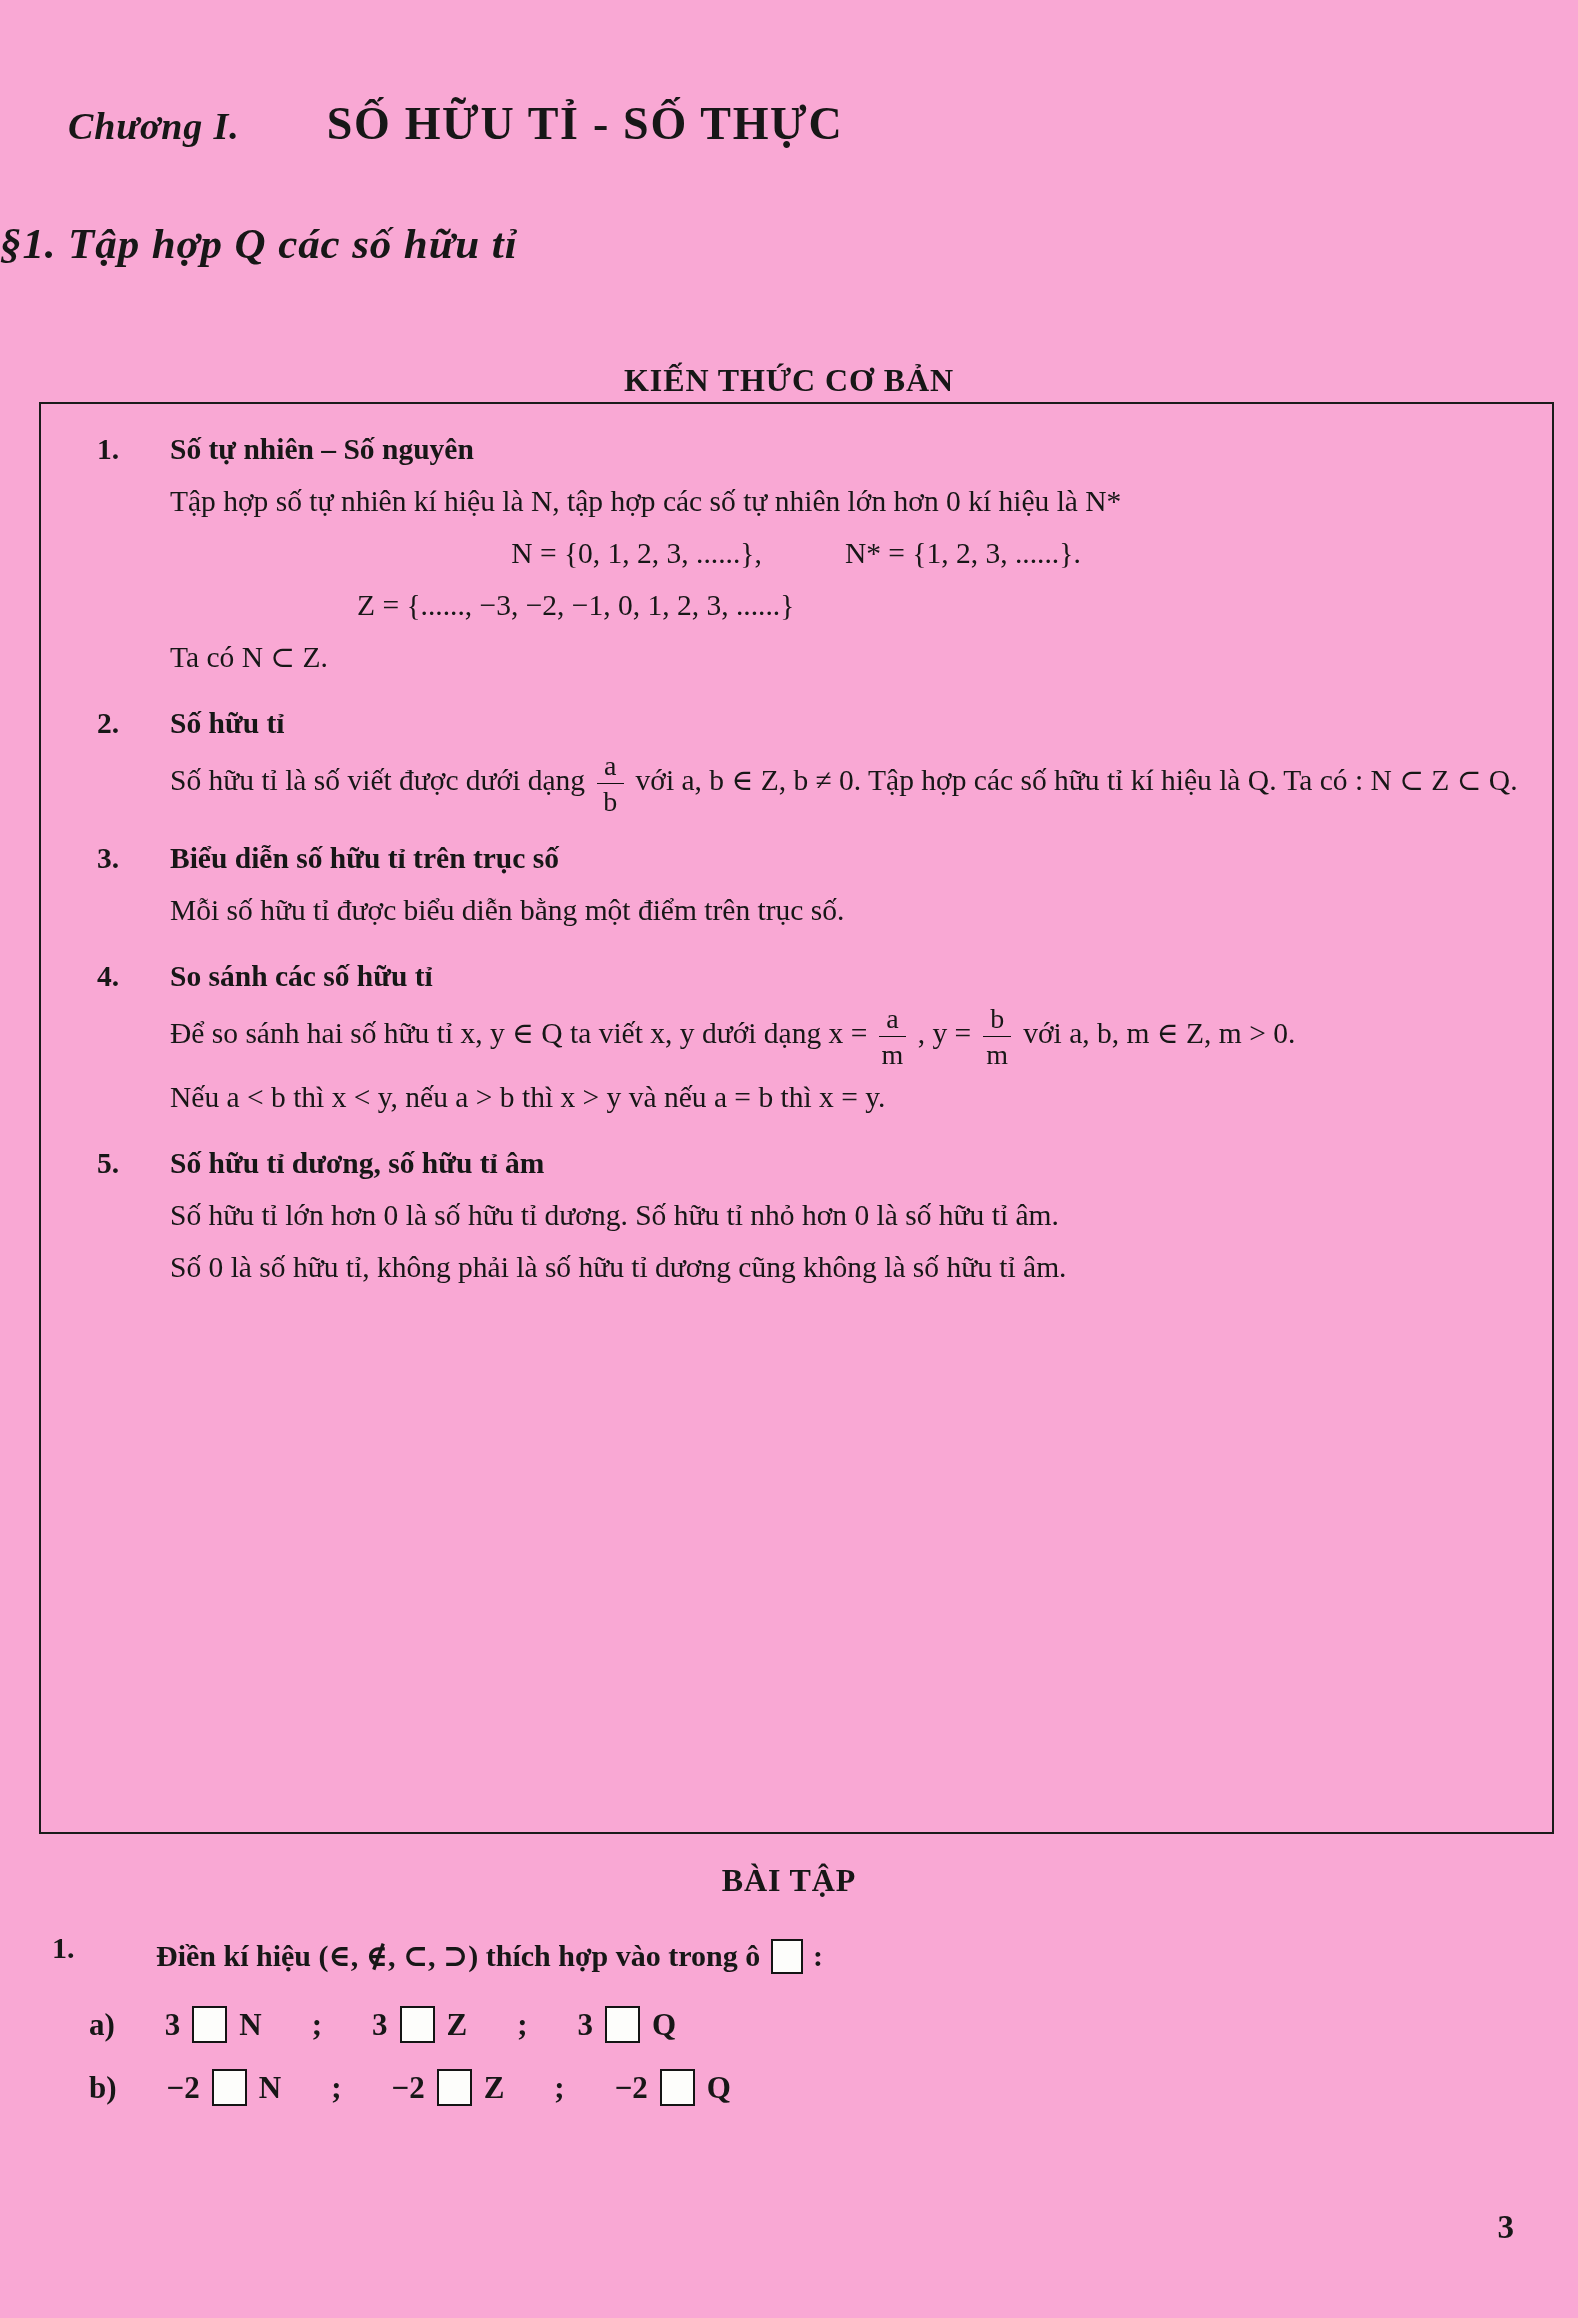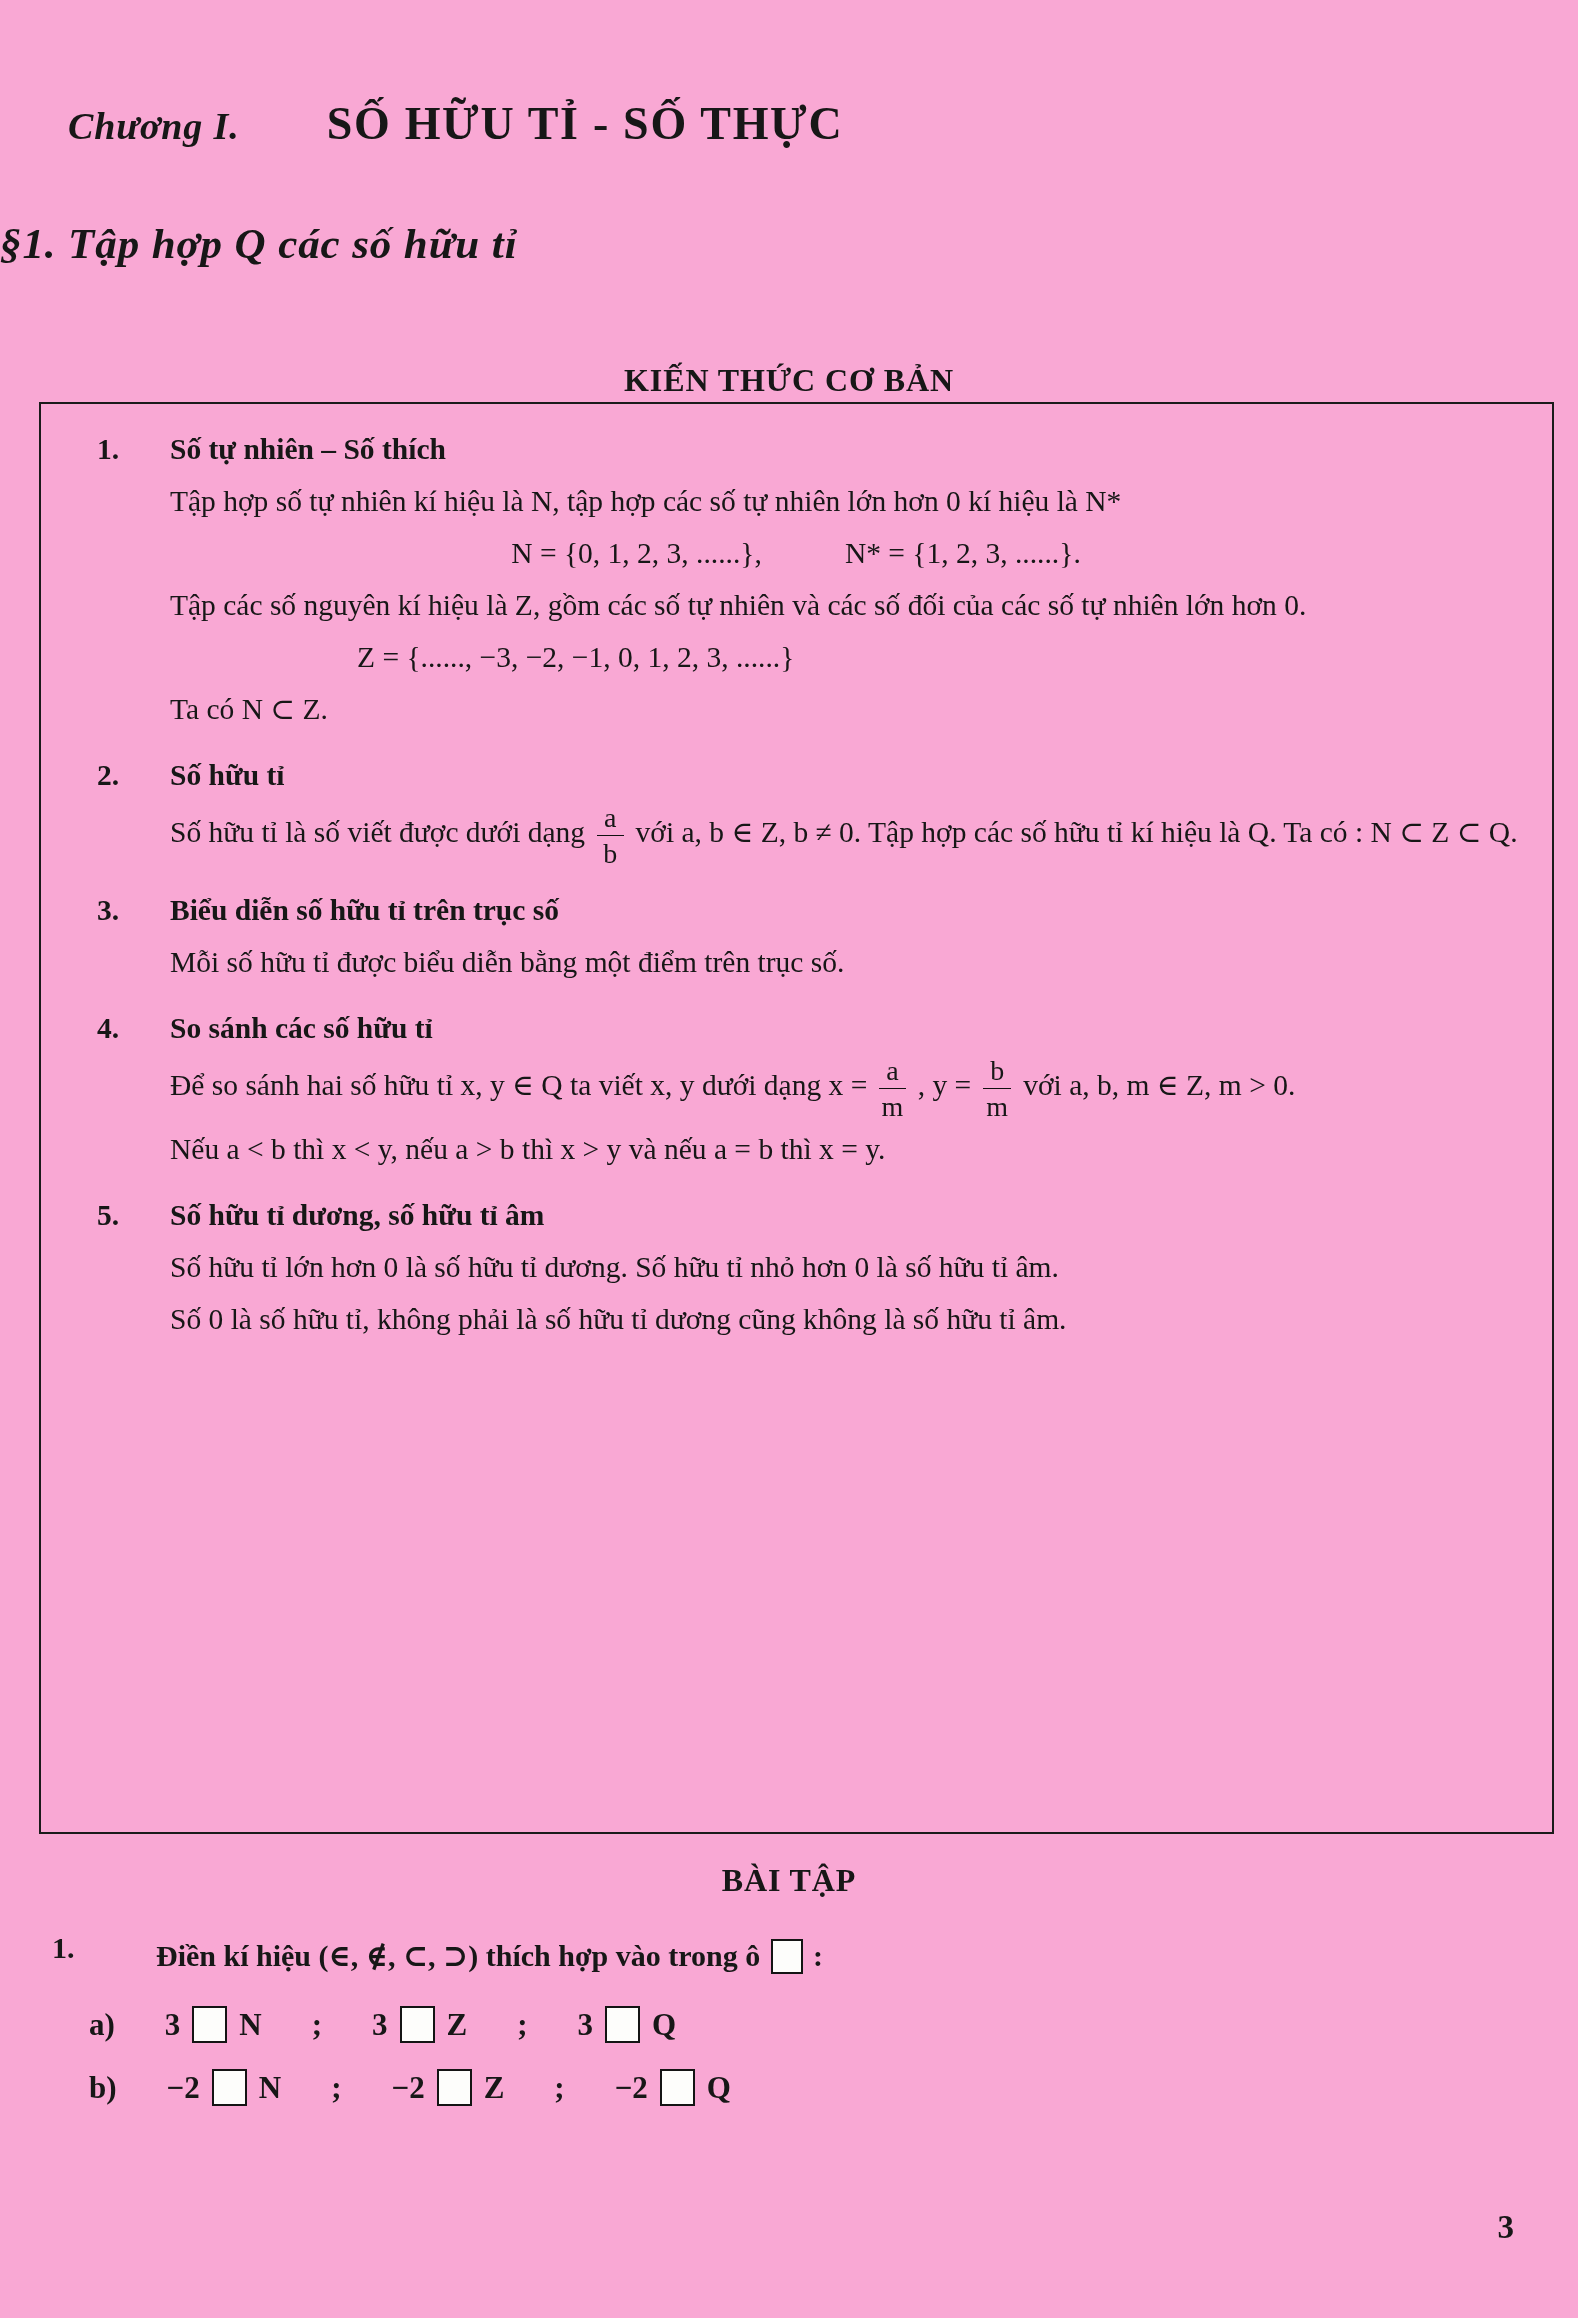--- a/index.html
+++ b/index.html
@@ -77,27 +77,26 @@
   </div>
 
   <div class="section-title">§1. Tập hợp Q các số hữu tỉ</div>
 
   <div class="kheading">KIẾN THỨC CƠ BẢN</div>
 
   <div class="kbox">
 
     <div class="item">
       <span class="item-num">1.</span>
-      <div class="item-title">Số tự nhiên – Số thích</div>
+      <div class="item-title">Số tự nhiên – Số nguyên</div>
       <p class="para">Tập hợp số tự nhiên kí hiệu là N, tập hợp các số tự nhiên lớn hơn 0 kí hiệu là N*</p>
       <div class="formula-center">
         <span>N = {0, 1, 2, 3, ......},</span>
         <span>N* = {1, 2, 3, ......}.</span>
       </div>
-      <p class="para">Tập các số nguyên kí hiệu là Z, gồm các số tự nhiên và các số đối của các số tự nhiên lớn hơn 0.</p>
       <div class="formula-left">Z = {......, −3, −2, −1, 0, 1, 2, 3, ......}</div>
       <p class="para">Ta có N ⊂ Z.</p>
     </div>
 
     <div class="item">
       <span class="item-num">2.</span>
       <div class="item-title">Số hữu tỉ</div>
       <p class="para">
         <span>Số hữu tỉ là số viết được dưới dạng</span><span class="frac">
             <span class="fnum">a</span>

